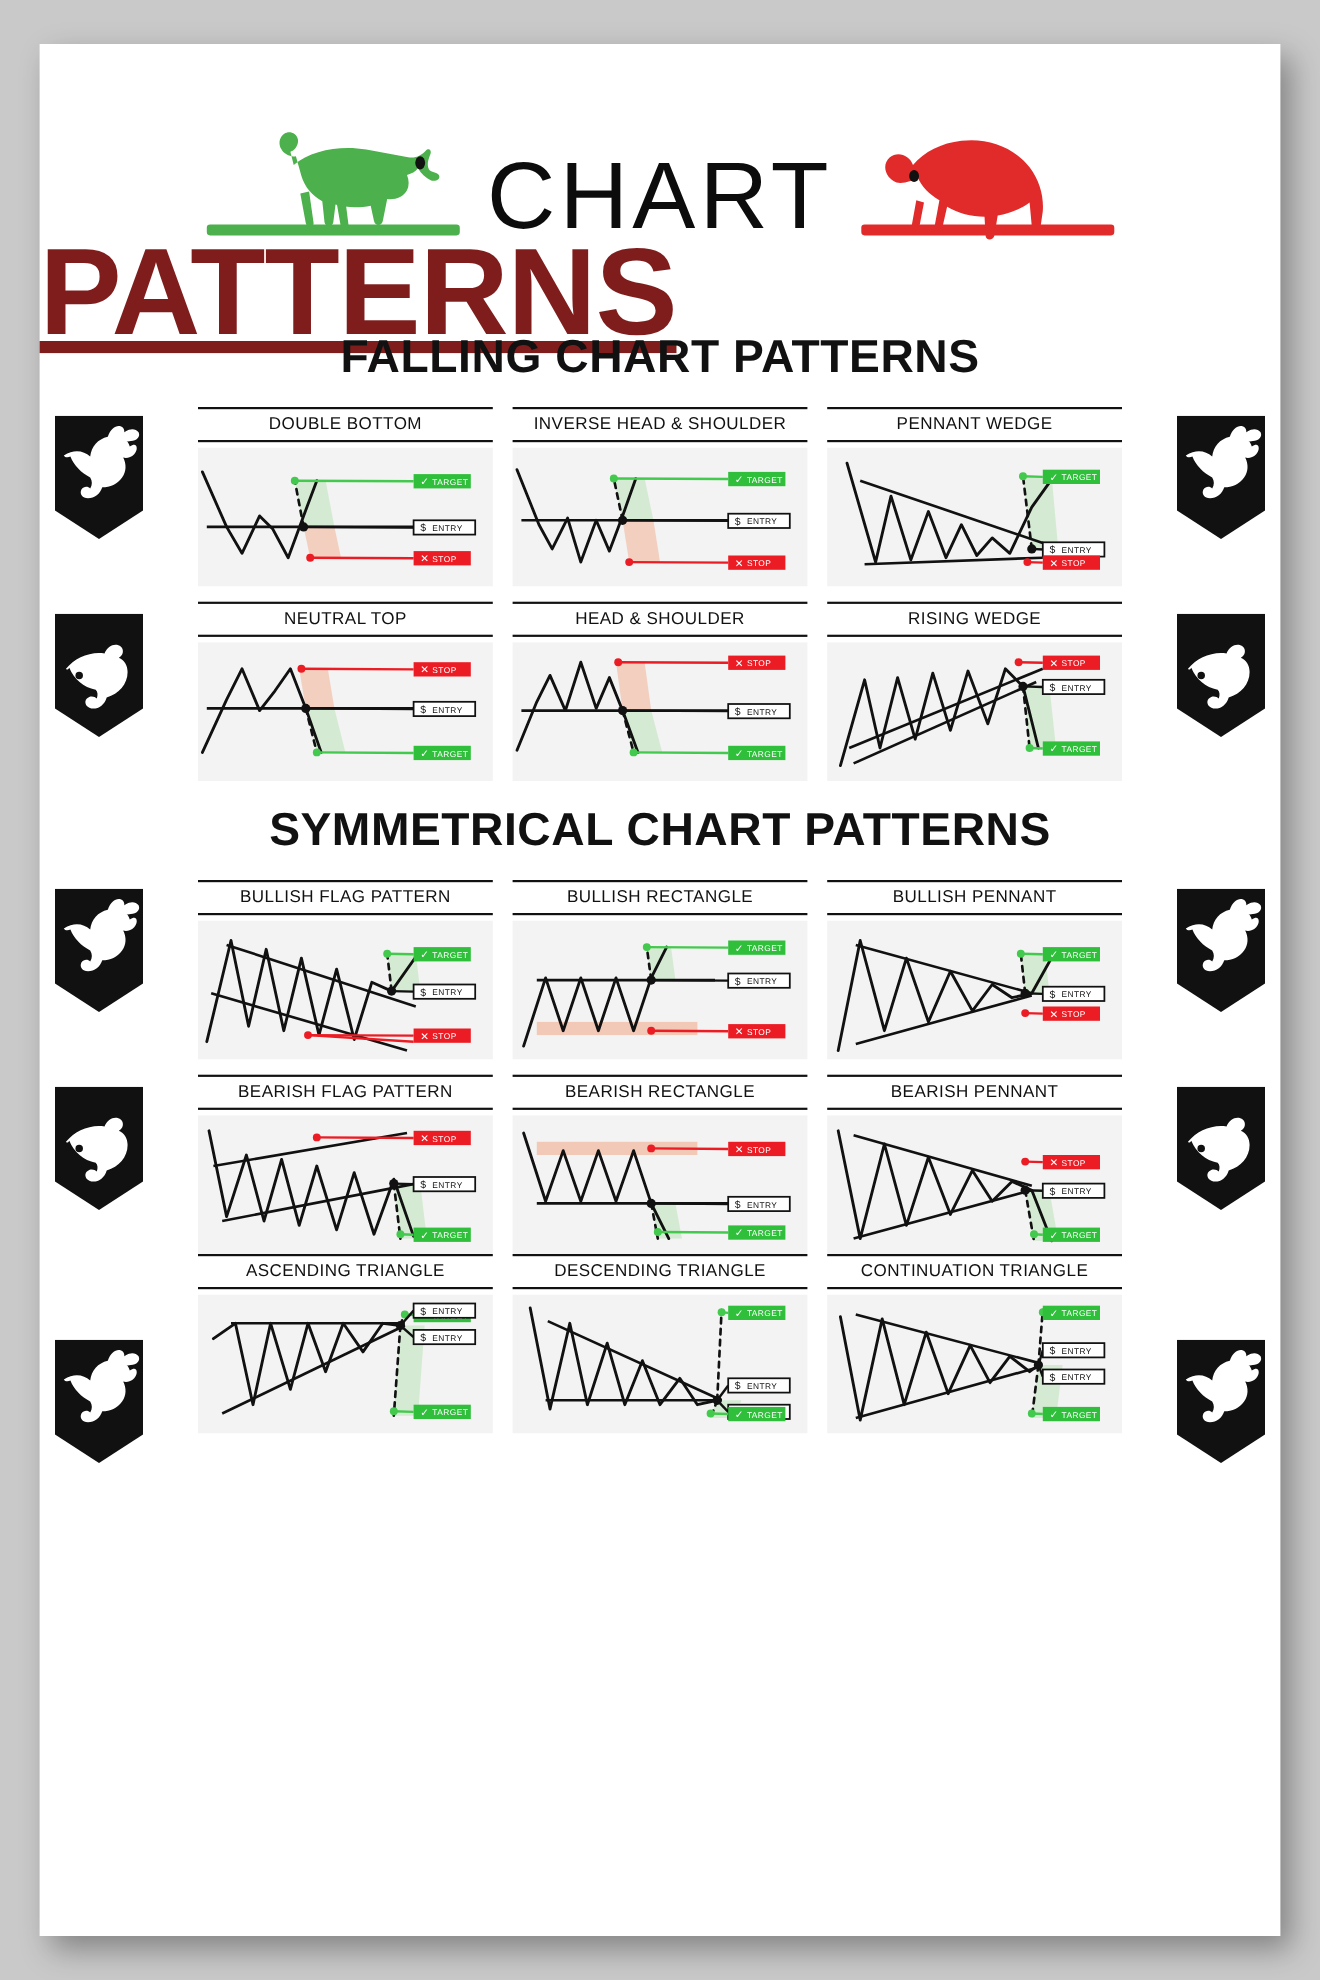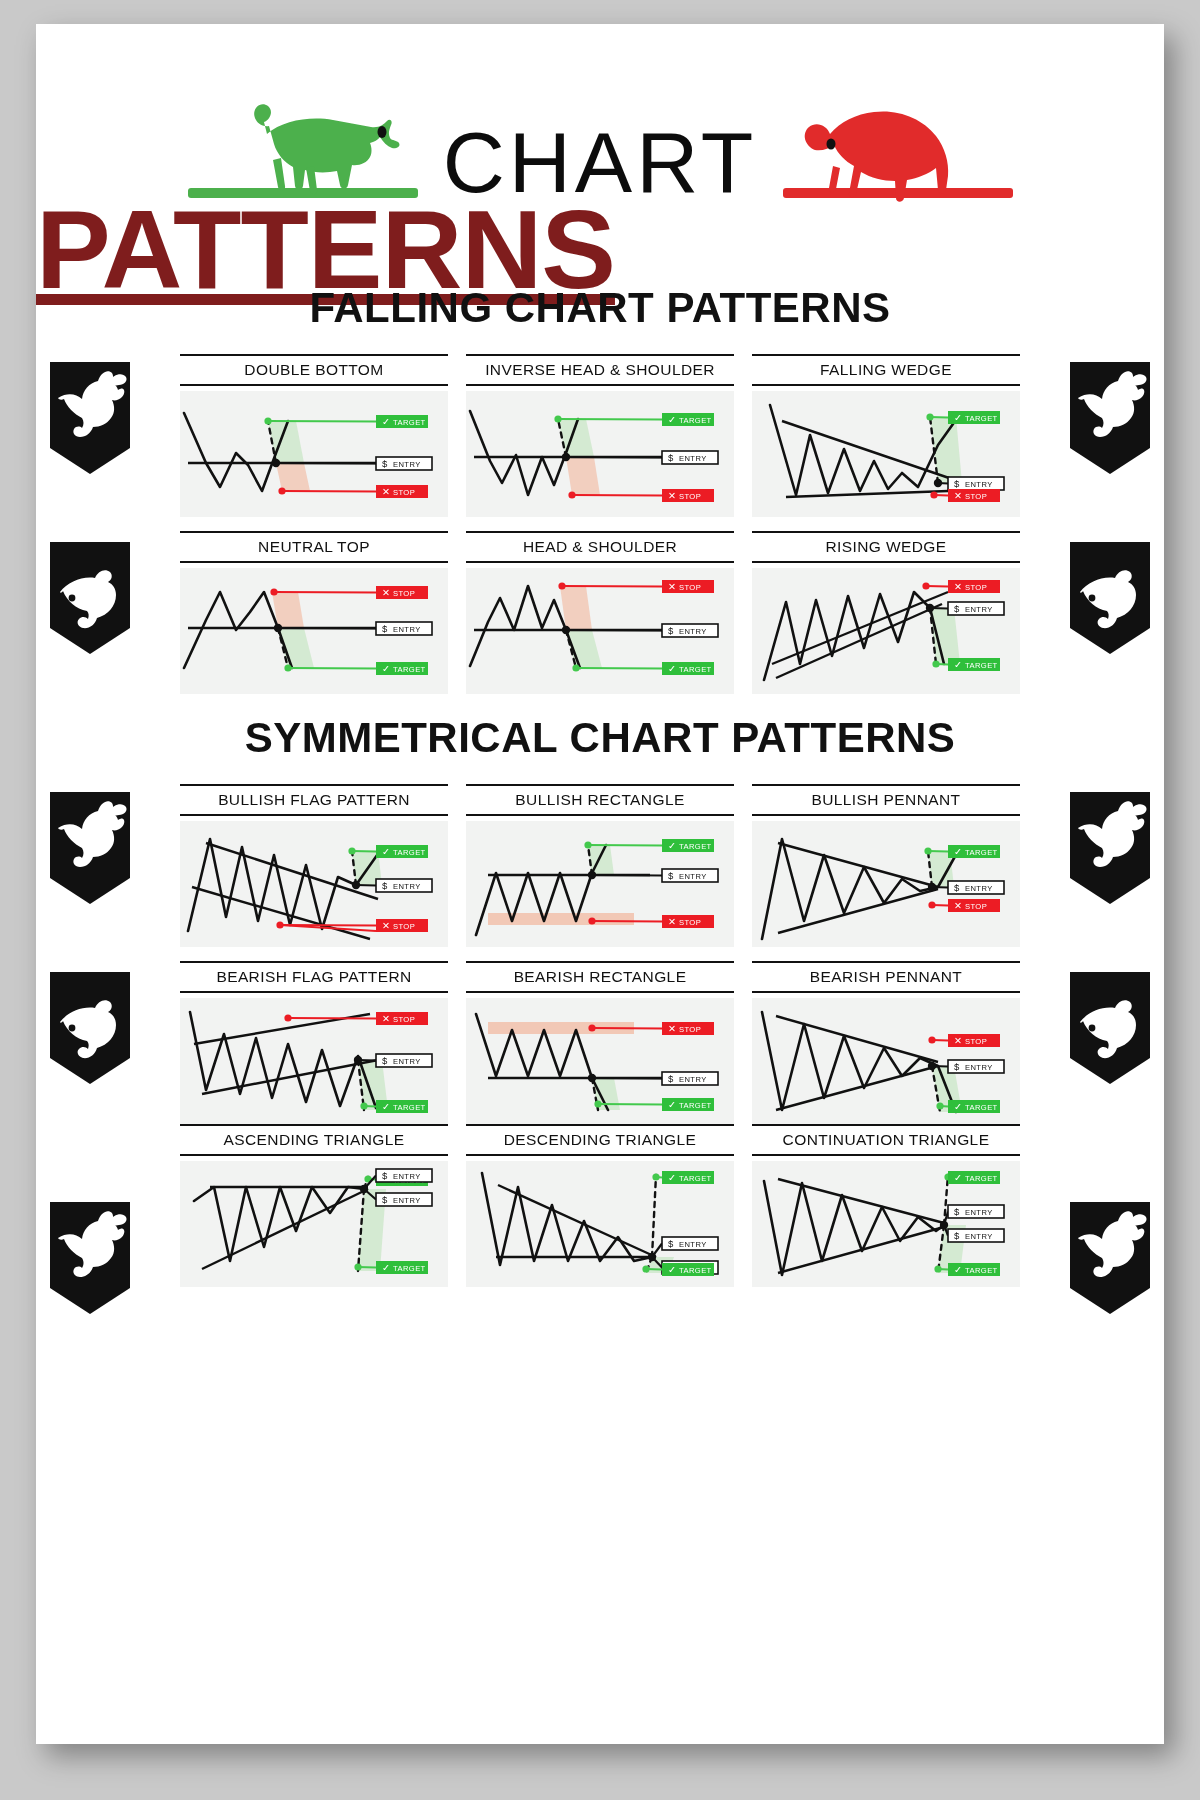--- a/index.html
+++ b/index.html
@@ -2,21 +2,21 @@
 <html><head>
 <meta charset="utf-8">
 <style>
   html,body{margin:0;padding:0;background:#c9c9c9;}
   body{font-family:"Liberation Sans",sans-serif;}
   #poster{
     position:relative;width:1200px;height:1800px;
     background:#c9c9c9;overflow:hidden;
   }
   #sheet{
-    position:absolute;left:36px;top:24px;width:1128px;height:1720px;
+    position:absolute;left:36px;top:40px;width:1128px;height:1720px;
     background:#ffffff;
     box-shadow:10px 12px 26px rgba(0,0,0,.35);
   }
   
   .masthead{position:relative;height:240px;}
   .brandrow{
     display:flex;align-items:flex-end;justify-content:center;
     height:120px;padding-top:60px;gap:6px;
   }
   .bull-wrap,.bear-wrap{position:relative;width:245px;height:108px;}
@@ -152,21 +152,21 @@
                     <line x1="106" y1="104" x2="196" y2="104.5" stroke="#ec1c24" stroke-width="2.2"></line>
                     <circle cx="106" cy="104" r="3.6" fill="#ec1c24"></circle>
                     <rect x="196" y="98" width="52" height="13" fill="#ec1c24" stroke="none" stroke-width="0"></rect>
                     <text x="202" y="108" font-size="9.5" fill="#fff">✕</text>
                     <text x="213" y="107.8" font-size="7.6" fill="#fff" letter-spacing="0.4">STOP</text>
                   </g>
                 </svg>
               </div>
             </div>
             <div class="card">
-              <div class="card-title">FALLING WEDGE</div>
+              <div class="card-title">PENNANT WEDGE</div>
               <div class="card-canvas">
                 <svg width="268" height="126" viewBox="0 0 268 126">
                   <g>
                     <polygon points="186,92 178,26 204,26 210,92" fill="#cfe7cc" opacity="0.85"></polygon>
                     <polyline points="18,14 44,104 58,44 76,102 92,58 108,100 122,70 136,98 150,82 166,96 186,54 206,26" fill="none" stroke="#111" stroke-width="2.6" stroke-linejoin="round" stroke-linecap="round"></polyline>
                     <line x1="30" y1="30" x2="200" y2="88" stroke="#111" stroke-width="2.4"></line>
                     <line x1="34" y1="106" x2="196" y2="100" stroke="#111" stroke-width="2.4"></line>
                     <polyline points="186,92 178,26" fill="none" stroke="#111" stroke-width="2.4" stroke-linejoin="round" stroke-linecap="round" stroke-dasharray="5,5"></polyline>
                     <line x1="178" y1="26" x2="196" y2="26.5" stroke="#43c94d" stroke-width="2.2"></line>
                     <circle cx="178" cy="26" r="3.6" fill="#43c94d"></circle>

